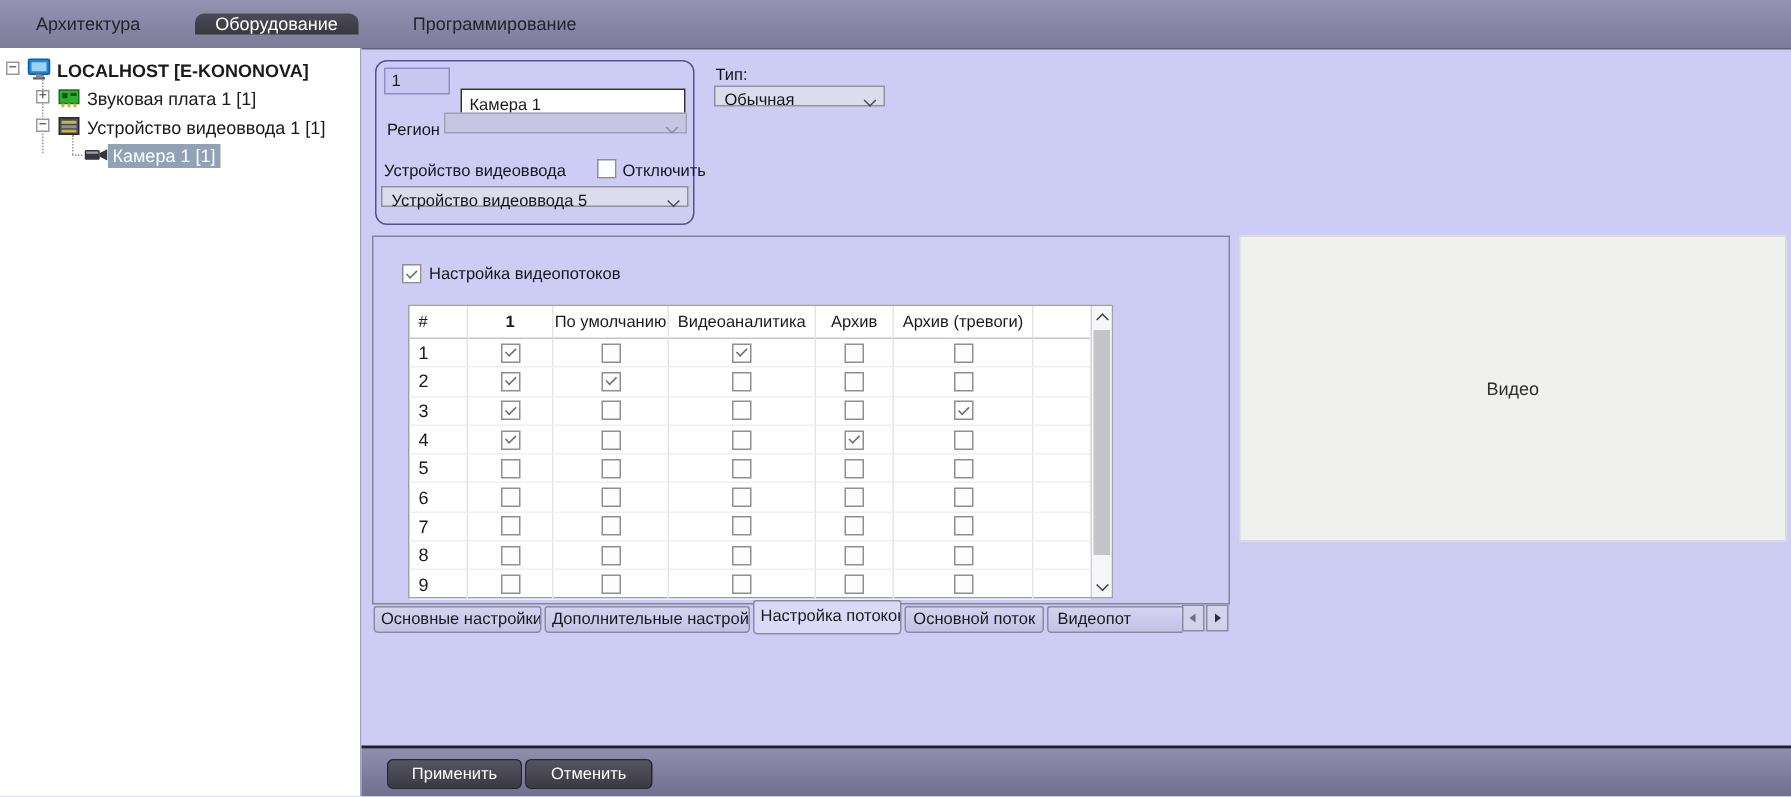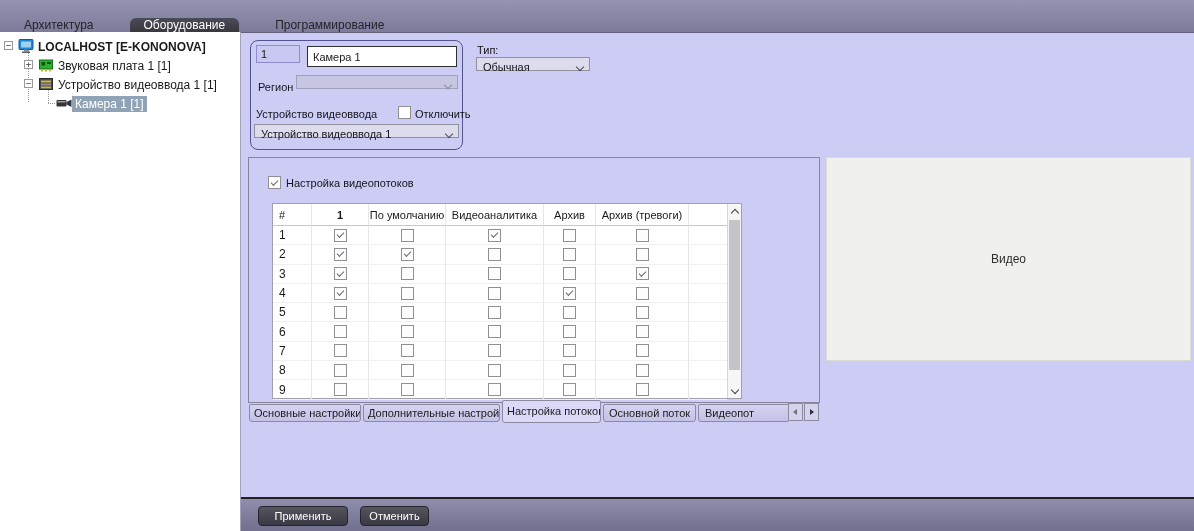--- a/index.html
+++ b/index.html
@@ -3,21 +3,21 @@
 <meta charset="utf-8">
 <style>
   html,body{margin:0;padding:0;background:#e8e8e8;}
   .app{position:relative;width:1194px;height:531px;overflow:hidden;
        font-family:"Liberation Sans",sans-serif;font-size:11px;color:#1a1a1a;
        background:#cdccf4;}
 
   
   .menubar{position:absolute;left:0;top:0;width:1194px;height:32px;
            background:linear-gradient(#9593b1,#7d7b9a);
-           border-bottom:1px solid #63617c;display:flex;align-items:flex-end;}
+           border-bottom:1px solid #63617c;display:flex;align-items:center;}
   .menu-item{display:flex;align-items:center;padding:0 16px;font-size:12px;color:#23232b;cursor:default;}
   .menu-item.active{background:linear-gradient(#4b4a57,#39383f);color:#ffffff;
                     border-radius:6px 6px 0 0;padding:0 14px;}
   .menu-item:nth-child(1){margin-left:8px;}
   .menu-item:nth-child(2){margin-left:20px;}
   .menu-item:nth-child(3){margin-left:20px;}
   .menu-item:nth-child(4){margin-left:8px;}
   .menu-item:nth-child(5){margin-left:10px;}
 
   
@@ -34,21 +34,21 @@
   .tlabel.sel{background:#90a3b6;color:#ffffff;}
   .tree-line-v{position:absolute;width:0;border-left:1px dotted #9a9a9a;}
   .tree-line-h{position:absolute;height:0;border-top:1px dotted #9a9a9a;}
 
   
   .group-box{position:absolute;left:250px;top:40px;width:213px;height:110px;
              border:1px solid #55538f;border-radius:8px;box-sizing:border-box;}
   .input-id{position:absolute;left:256px;top:45px;width:44px;height:18px;box-sizing:border-box;
             background:#c9c8f0;border:1px solid #8f8dd0;padding:0 0 0 4px;
             font-family:"Liberation Sans",sans-serif;font-size:11px;color:#1a1a1a;}
-  .input-name{position:absolute;left:307px;top:46px;width:150px;height:21px;box-sizing:border-box;
+  .input-name{position:absolute;left:307px;top:59px;width:150px;height:21px;box-sizing:border-box;
             background:#ffffff;border:1px solid #2f2f2f;padding:0 0 0 5px;
             font-family:"Liberation Sans",sans-serif;font-size:11px;color:#1a1a1a;}
   .lbl{position:absolute;white-space:nowrap;font-size:11px;color:#14141c;text-align:center;}
   .lbl-region{left:258px;top:81px;}
   .lbl-device{left:256px;top:108px;}
   .lbl-disable{left:415px;top:108px;}
   .lbl-type{left:477px;top:44px;}
   .lbl-enable{left:286px;top:177px;}
 
   .dd{position:absolute;box-sizing:border-box;height:14px;background:#dddcec;
@@ -118,21 +118,21 @@
              background:#f0f0ee;border:1px solid #d9d9d5;display:flex;align-items:center;justify-content:center;
              color:#2e2e2e;font-size:12px;}
 
   
   .footer{position:absolute;left:241px;top:497px;width:953px;height:34px;
           background:linear-gradient(#908ead,#716f8e);border-top:2px solid #1f1f24;box-sizing:border-box;}
   .btn{position:absolute;top:7px;height:20px;box-sizing:border-box;
        background:linear-gradient(#56555f,#3a3944);border:1px solid #26252e;border-radius:4px;
        color:#ffffff;font-family:"Liberation Sans",sans-serif;font-size:11px;text-align:center;cursor:default;}
   .btn-apply{left:17px;width:90px;}
-  .btn-cancel{left:119px;width:69px;}
+  .btn-cancel{left:109px;width:85px;}
 </style>
 </head>
 <body>
 
 <div class="app">
 
   <div class="menubar">
       <div class="menu-item">Архитектура</div>
       <div class="menu-item active">Оборудование</div>
       <div class="menu-item">Программирование</div>
@@ -197,21 +197,21 @@
   <input class="input-name" value="Камера 1" style="">
   <span class="lbl lbl-region">Регион</span>
   <div class="dd dd-region">
     <span class="dd-text"></span>
     <span class="chev"></span>
   </div>
   <span class="lbl lbl-device">Устройство видеоввода</span>
   <span class="cb cb-disable"></span>
   <span class="lbl lbl-disable">Отключить</span>
   <div class="dd dd-device">
-    <span class="dd-text">Устройство видеоввода 1</span>
+    <span class="dd-text">Устройство видеоввода 5</span>
     <span class="chev"></span>
   </div>
   <span class="lbl lbl-type">Тип:</span>
   <div class="dd dd-type">
     <span class="dd-text">Обычная</span>
     <span class="chev"></span>
   </div>
 
   <div class="settings-panel"></div>
   <span class="cb cb-enable checked"></span>

